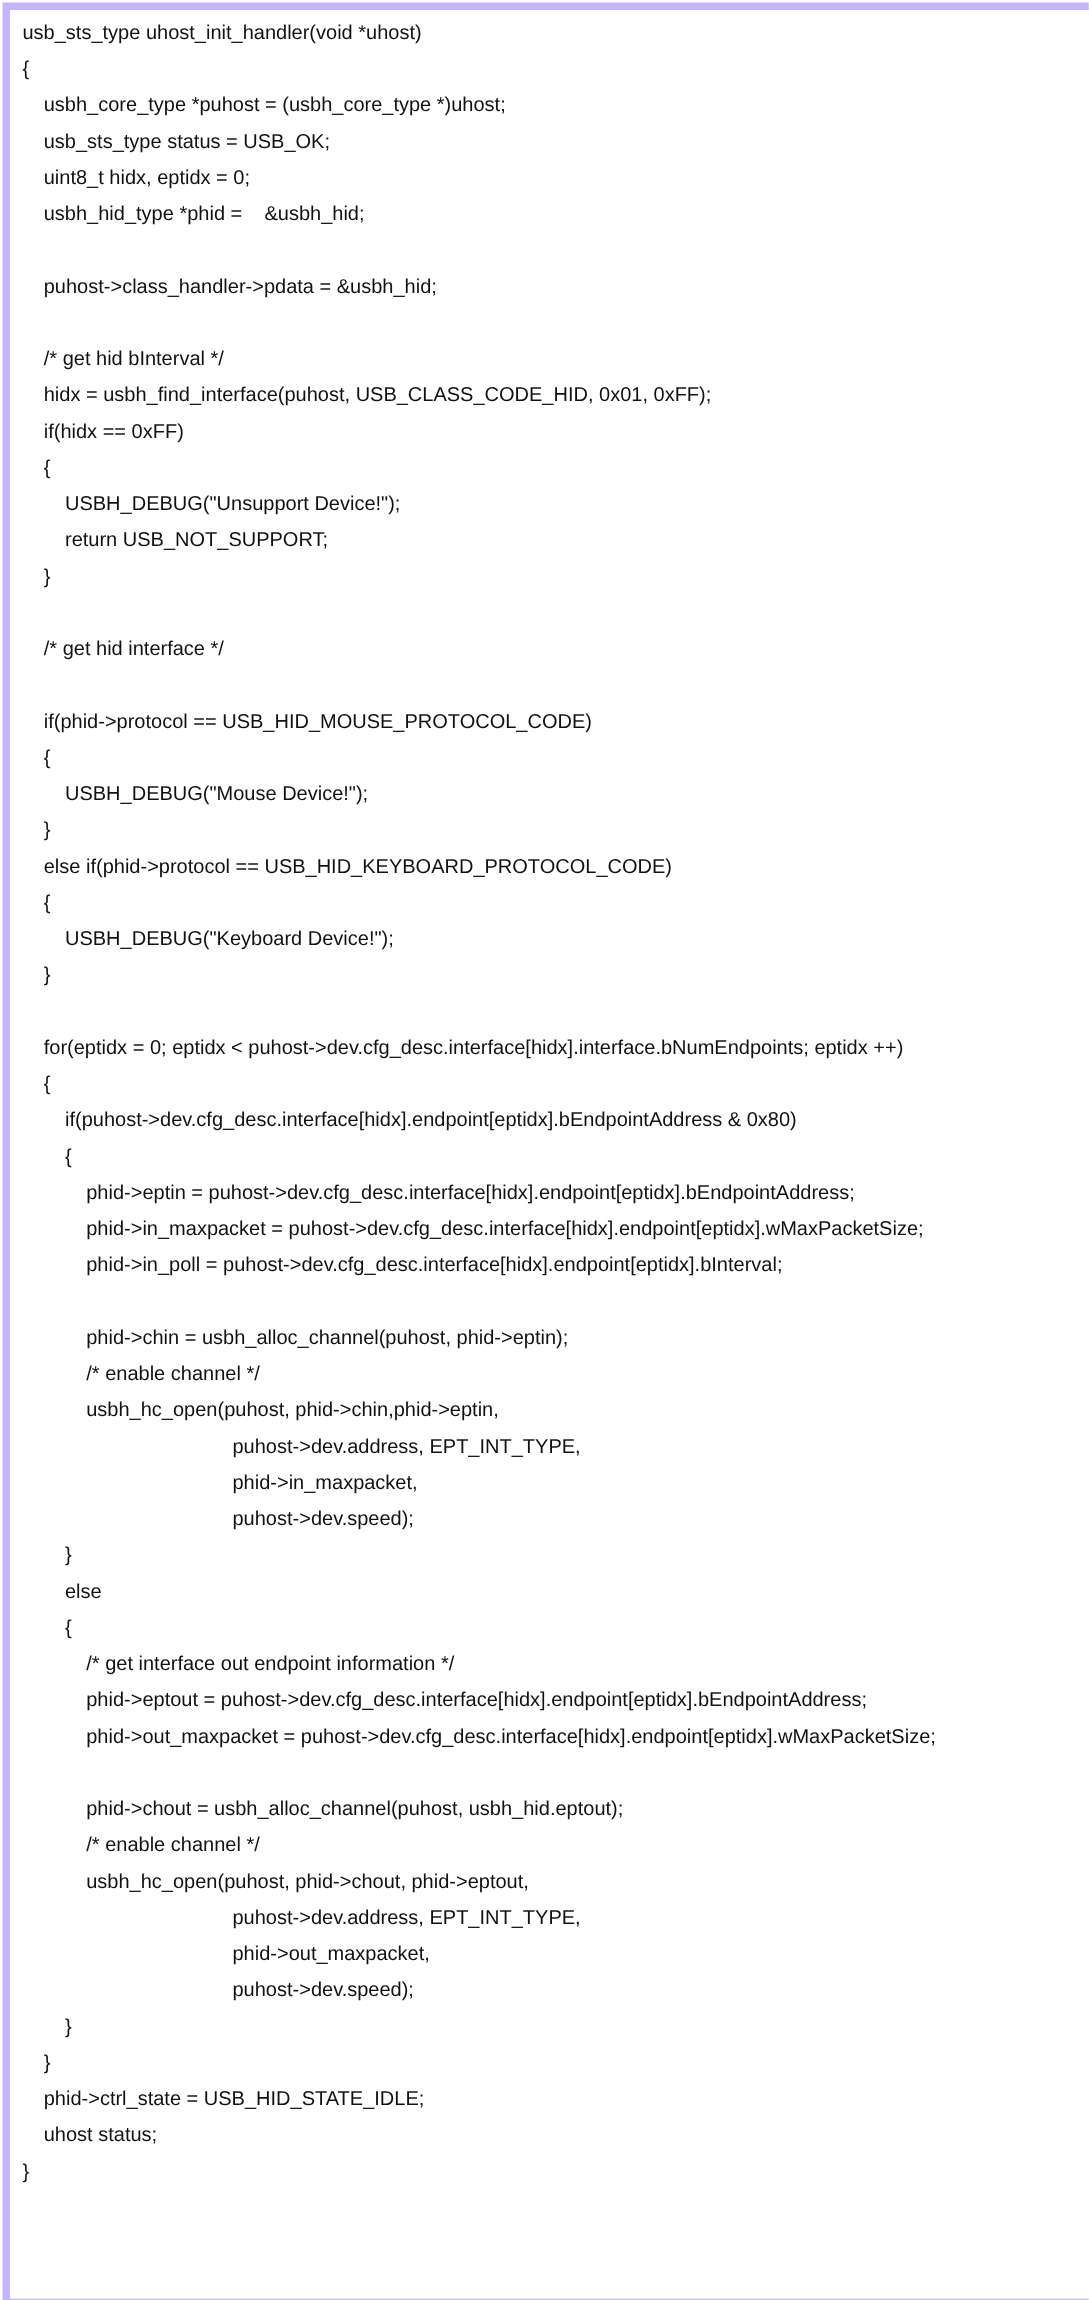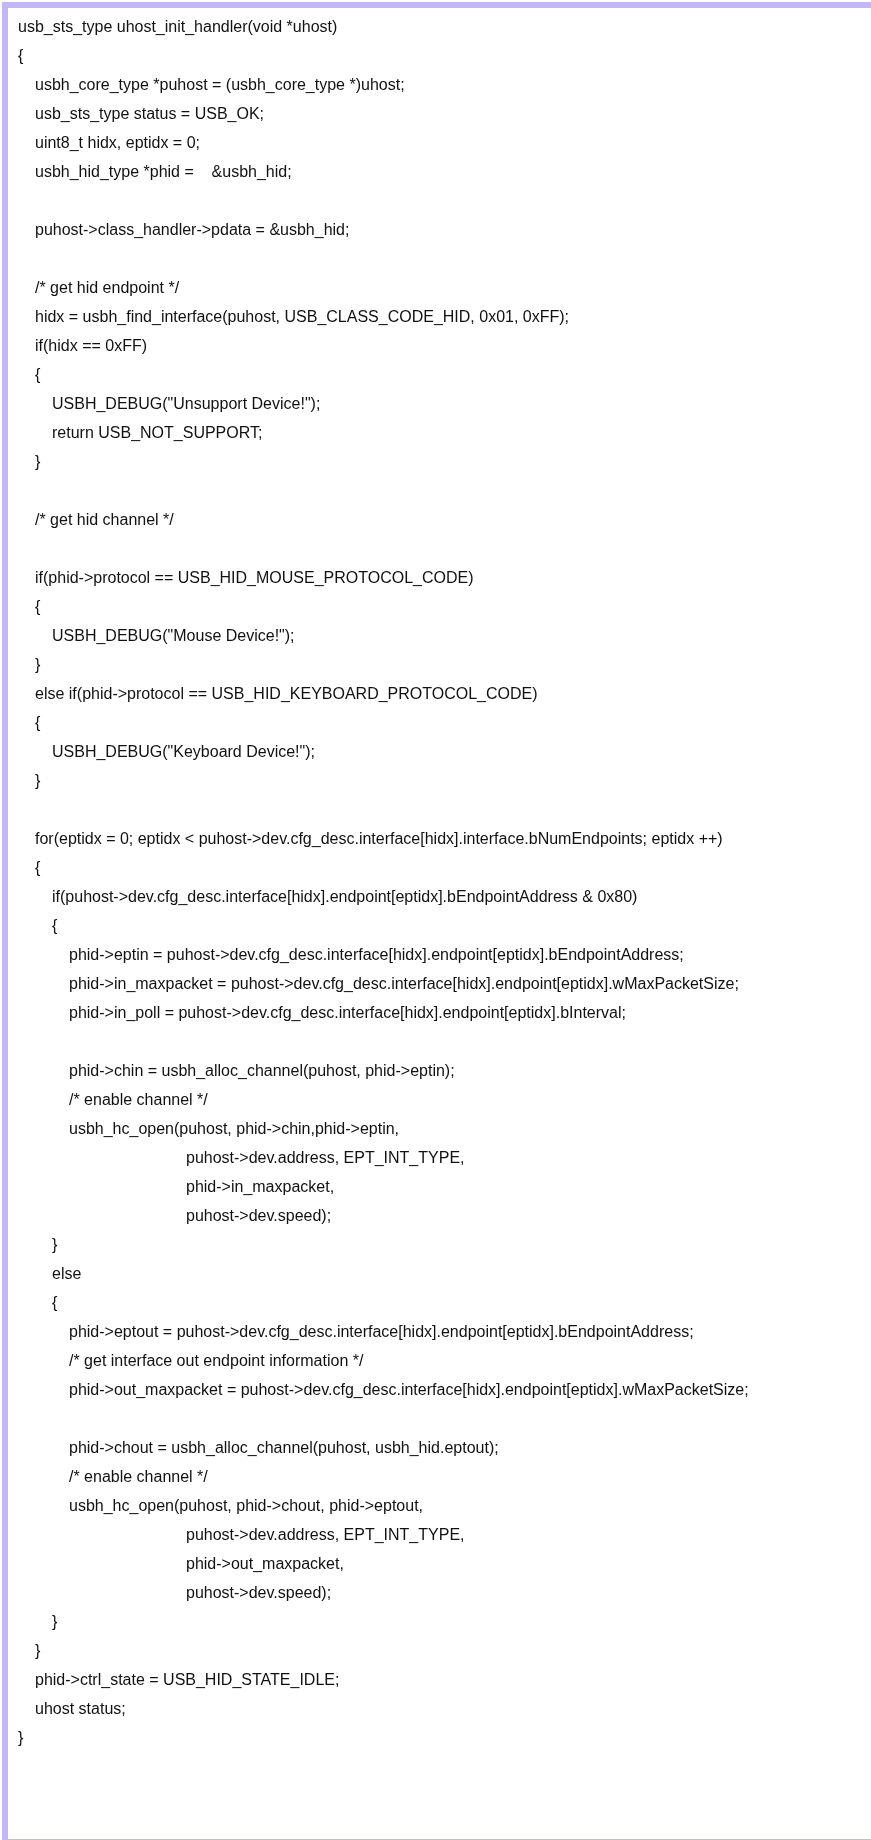--- a/index.html
+++ b/index.html
@@ -26,29 +26,29 @@
   <div class="code" id="code">
       <div class="line i0">usb_sts_type uhost_init_handler(void *uhost)</div>
       <div class="line i0">{</div>
       <div class="line i1">usbh_core_type *puhost = (usbh_core_type *)uhost;</div>
       <div class="line i1">usb_sts_type status = USB_OK;</div>
       <div class="line i1">uint8_t hidx, eptidx = 0;</div>
       <div class="line i1">usbh_hid_type *phid =    &amp;usbh_hid;</div>
       <div class="line i1"></div>
       <div class="line i1">puhost-&gt;class_handler-&gt;pdata = &amp;usbh_hid;</div>
       <div class="line i1"></div>
-      <div class="line i1">/* get hid endpoint */</div>
+      <div class="line i1">/* get hid bInterval */</div>
       <div class="line i1">hidx = usbh_find_interface(puhost, USB_CLASS_CODE_HID, 0x01, 0xFF);</div>
       <div class="line i1">if(hidx == 0xFF)</div>
       <div class="line i1">{</div>
       <div class="line i2">USBH_DEBUG("Unsupport Device!");</div>
       <div class="line i2">return USB_NOT_SUPPORT;</div>
       <div class="line i1">}</div>
       <div class="line i1"></div>
-      <div class="line i1">/* get hid channel */</div>
+      <div class="line i1">/* get hid interface */</div>
       <div class="line i1"></div>
       <div class="line i1">if(phid-&gt;protocol == USB_HID_MOUSE_PROTOCOL_CODE)</div>
       <div class="line i1">{</div>
       <div class="line i2">USBH_DEBUG("Mouse Device!");</div>
       <div class="line i1">}</div>
       <div class="line i1">else if(phid-&gt;protocol == USB_HID_KEYBOARD_PROTOCOL_CODE)</div>
       <div class="line i1">{</div>
       <div class="line i2">USBH_DEBUG("Keyboard Device!");</div>
       <div class="line i1">}</div>
       <div class="line i1"></div>
@@ -62,22 +62,22 @@
       <div class="line i3"></div>
       <div class="line i3">phid-&gt;chin = usbh_alloc_channel(puhost, phid-&gt;eptin);</div>
       <div class="line i3">/* enable channel */</div>
       <div class="line i3">usbh_hc_open(puhost, phid-&gt;chin,phid-&gt;eptin,</div>
       <div class="line i9">puhost-&gt;dev.address, EPT_INT_TYPE,</div>
       <div class="line i9">phid-&gt;in_maxpacket,</div>
       <div class="line i9">puhost-&gt;dev.speed);</div>
       <div class="line i2">}</div>
       <div class="line i2">else</div>
       <div class="line i2">{</div>
+      <div class="line i3">/* get interface out endpoint information */</div>
       <div class="line i3">phid-&gt;eptout = puhost-&gt;dev.cfg_desc.interface[hidx].endpoint[eptidx].bEndpointAddress;</div>
-      <div class="line i3">/* get interface out endpoint information */</div>
       <div class="line i3">phid-&gt;out_maxpacket = puhost-&gt;dev.cfg_desc.interface[hidx].endpoint[eptidx].wMaxPacketSize;</div>
       <div class="line i3"></div>
       <div class="line i3">phid-&gt;chout = usbh_alloc_channel(puhost, usbh_hid.eptout);</div>
       <div class="line i3">/* enable channel */</div>
       <div class="line i3">usbh_hc_open(puhost, phid-&gt;chout, phid-&gt;eptout,</div>
       <div class="line i9">puhost-&gt;dev.address, EPT_INT_TYPE,</div>
       <div class="line i9">phid-&gt;out_maxpacket,</div>
       <div class="line i9">puhost-&gt;dev.speed);</div>
       <div class="line i2">}</div>
       <div class="line i1">}</div>

